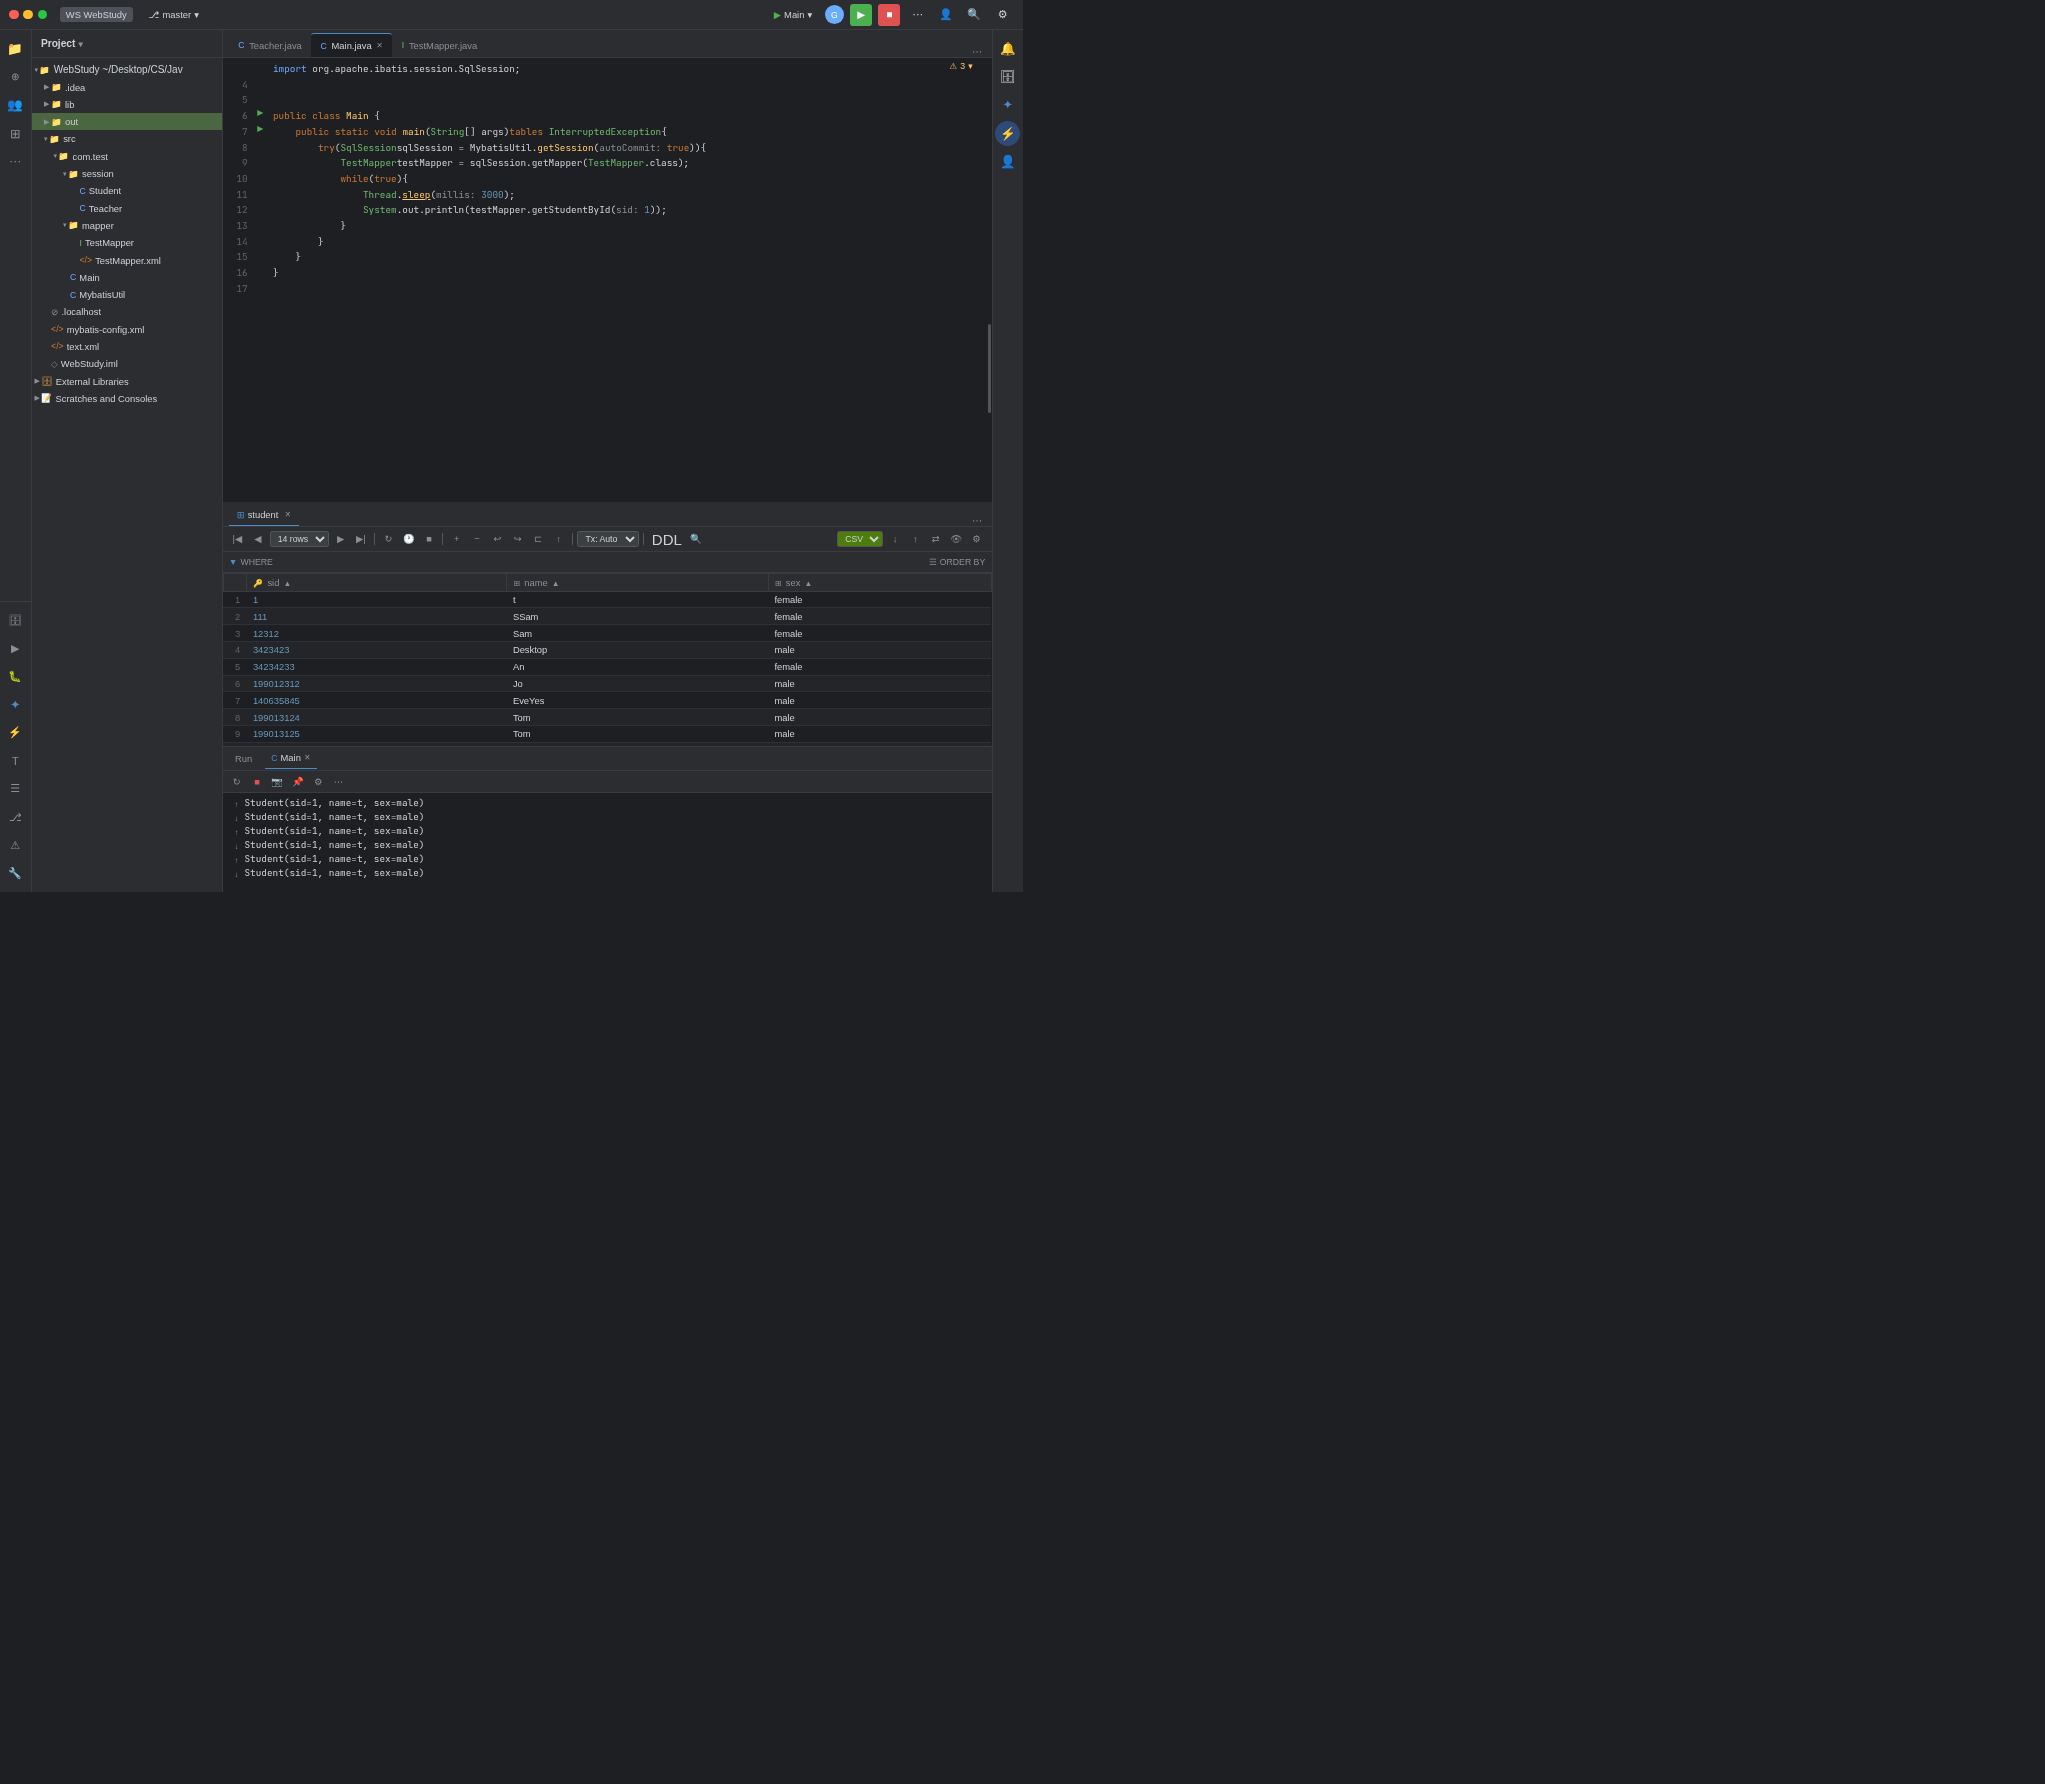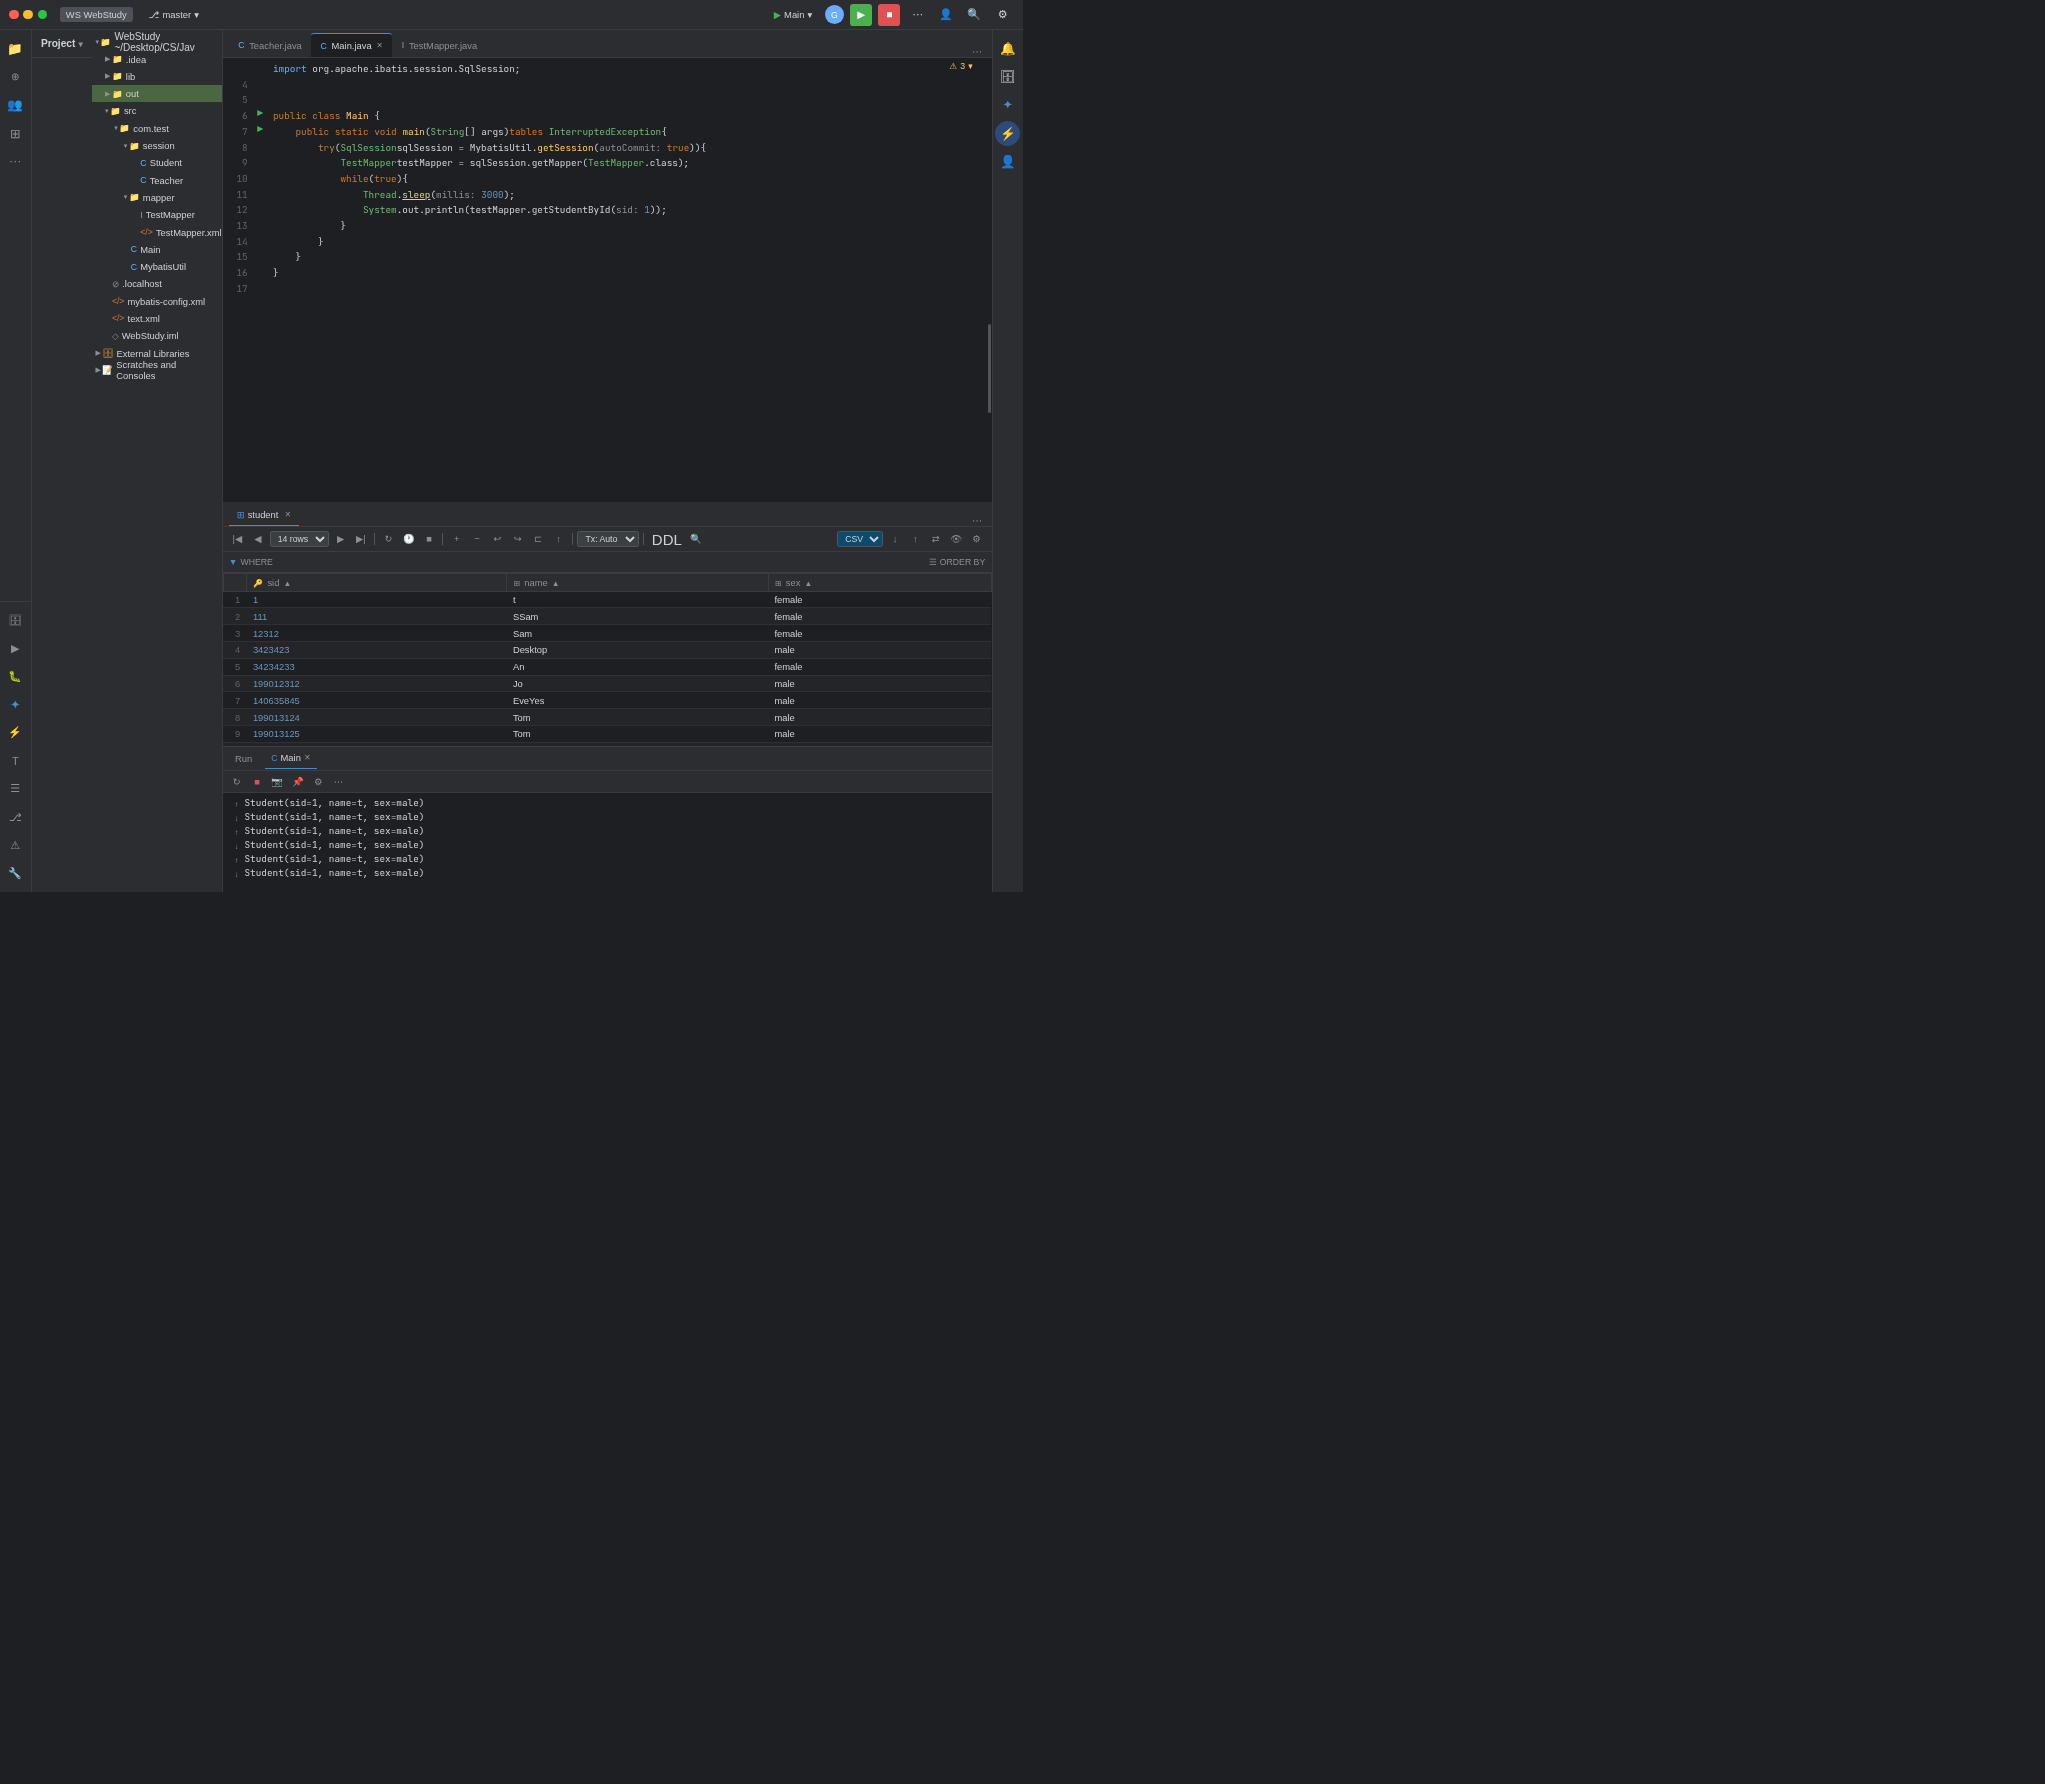--- a/index.html
+++ b/index.html
@@ -82,21 +82,21 @@
       cursor: pointer;
       color: #8c8f95;
       font-size: 12.6px;
     }
 
     
     .sidebar {
       width: 191px;
       background: #2b2d30;
       display: flex;
-      flex-direction: row;
+      flex-direction: column;
       border-right: 0.8px solid #393b40;
       overflow: hidden;
     }
     .sidebar-header {
       height: 28px;
       display: flex;
       align-items: center;
       padding: 0 9.4px;
       font-size: 10.2px;
       font-weight: 600;
@@ -292,21 +292,21 @@
       padding: 0.8px 3.1px;
     }
     .ddl-btn {
       font-size: 15px;
       color: #cdd1d6;
       cursor: pointer;
       padding: 0.8px 3.1px;
       border-radius: 2.4px;
     }
     .csv-select {
-      background: #0c4a6e;
+      background: #4d7c0f;
       border: 0.8px solid #555;
       border-radius: 2.4px;
       color: #cdd1d6;
       font-size: 8.7px;
       padding: 0.8px 3.1px;
     }
     .db-filter-bar {
       height: 20.5px;
       background: #2b2d30;
       display: flex;

